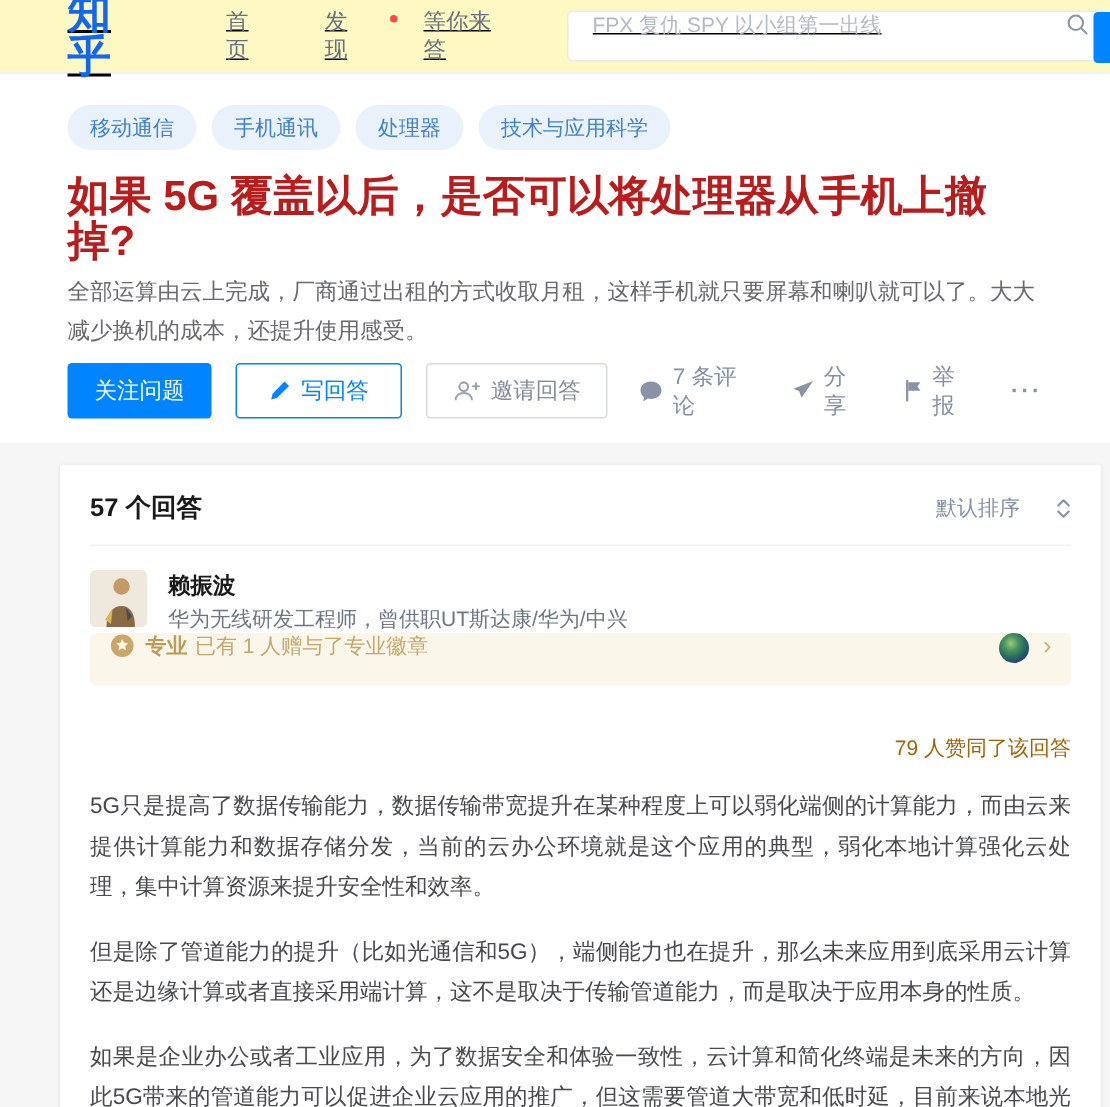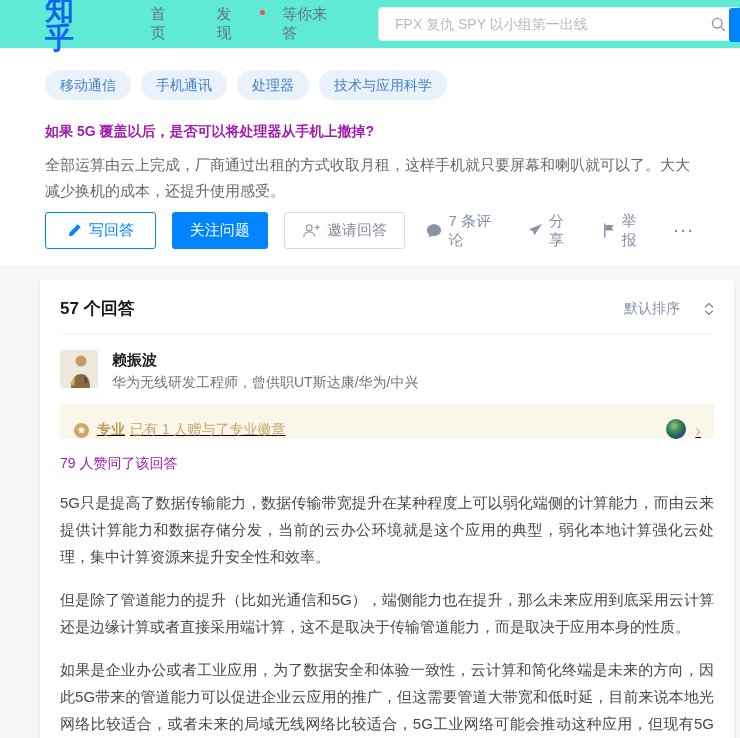--- a/index.html
+++ b/index.html
@@ -1,35 +1,35 @@
 <!DOCTYPE html>
 <html><head>
 <meta charset="utf-8">
 <style>
   * { margin:0; padding:0; box-sizing:border-box; }
   html,body { width:740px; height:738px; }
   body { font-family:"Liberation Sans","DejaVu Sans",sans-serif; background:#f6f6f6; overflow:hidden; }
   .page { position:relative; width:740px; height:738px; overflow:hidden; background:#f6f6f6; }
 
   
-  .nav { height:49px; background:#5eead4; border-bottom:1px solid #eef0f4; display:flex; align-items:center; padding-left:45px; position:relative; }
+  .nav { height:49px; background:#fef9c3; border-bottom:1px solid #eef0f4; display:flex; align-items:center; padding-left:45px; position:relative;text-decoration:underline; }
   .logo { font-size:29px; font-weight:700; color:#1266f1; margin-right:48px; line-height:1; cursor:pointer; }
   .nav-link { font-size:15px; color:#66707f; margin-right:36px; text-decoration:none; cursor:pointer; }
   .nav-dot { position:absolute; left:260px; top:10px; width:5px; height:5px; border-radius:50%; background:#ff4942; }
-  .searchbox { position:relative; width:364px; height:34px; border:1px solid #e9eaee; border-radius:4px; background:#fff; display:flex; align-items:center; }
+  .searchbox { position:relative; width:364px; height:34px; border:1px solid #e9eaee; border-radius:4px; background:#fff; display:flex; align-items:flex-start; }
   .searchbox input { flex:1; border:0; outline:0; background:transparent; padding:0 6px 0 16px; font-size:14px; color:#2e2e2e; font-family:inherit; }
   .searchbox input::placeholder { color:#b4bac5; }
   .search-icon { margin-right:13px; display:flex; flex:none; }
   .ask-btn { position:absolute; left:729px; top:8px; width:64px; height:34px; background:#0084ff; border:none; border-radius:3px; color:#fff; font-size:15px; font-family:inherit; cursor:pointer; }
 
   
   .question { background:#fff; padding:21px 45px 12px; }
   .topics { display:flex; gap:10px; }
   .topic { height:30px; line-height:30px; padding:0 15px; border-radius:15px; background:#e9f2fb; color:#4280cc; font-size:14px; cursor:pointer; white-space:nowrap; }
-  .q-title { margin-top:16px; font-size:14px; line-height:30px; font-weight:700; color:#a21caf; }
+  .q-title { margin-top:16px; font-size:28px; line-height:30px; font-weight:700; color:#b91c1c; }
   .q-detail { margin-top:6px; font-size:15px; line-height:26px; color:#67696d; }
   .actions { margin-top:4px; padding-top:0; display:flex; align-items:center; height:45px; }
   .btn { height:37px; border-radius:3px; font-size:15px; display:inline-flex; align-items:center; justify-content:center; cursor:pointer; font-family:inherit; }
   .btn-follow { width:97px; background:#0084ff; color:#fff; border:none; margin-right:16px; }
   .btn-write  { width:112px; background:#fff; border:1px solid #0084ff; color:#0084ff; gap:7px; margin-right:16px; }
   .btn-invite { width:123px; background:#fff; border:1px solid #d6d9de; color:#858d9a; gap:7px; margin-right:21px; }
   .action { display:inline-flex; align-items:center; gap:6px; color:#8590a6; font-size:15px; margin-right:23px; cursor:pointer; }
   .action.more { letter-spacing:2px; font-weight:700; margin-right:0; }
 
   
@@ -37,28 +37,28 @@
   .card-head { display:flex; justify-content:space-between; align-items:center; padding:17px 20px 13px; }
   .answers-count { font-size:17px; font-weight:700; color:#1a1a1a; }
   .sort { display:flex; align-items:center; gap:24px; color:#8590a6; font-size:14px; cursor:pointer; }
   .divider { height:1px; background:#f0f2f7; margin:0 20px; }
   .answer { padding:16px 20px 0; }
   .author-row { display:flex; }
   .avatar { width:38px; height:38px; border-radius:4px; overflow:hidden; flex:none; cursor:pointer; background:#efe8dc; }
   .author-meta { margin-left:14px; padding-top:1px; }
   .author-name { font-size:15px; font-weight:700; color:#1a1a1a; cursor:pointer; }
   .author-bio { margin-top:4px; font-size:14px; color:#6e7681; }
-  .badge-bar { margin-top:12px; height:35px; background:#fbf6ea; border-radius:4px; display:flex; align-items:flex-end; padding:0 13px; cursor:pointer;text-decoration:underline; }
+  .badge-bar { margin-top:0; height:35px; background:#fbf6ea; border-radius:4px; display:flex; align-items:flex-start; padding:0 13px; cursor:pointer; }
   .badge-title { font-size:14px; font-weight:700; color:#bd9c5b; margin:0 5px 0 7px; }
   .badge-text { font-size:14px; color:#c3a76c; }
   .badge-spacer { flex:1; }
   .earth { width:20px; height:20px; border-radius:50%; margin-right:9px; flex:none;
            background:radial-gradient(circle at 40% 35%, #9cc97f 0%, #47955c 28%, #2b6a60 52%, #1e4579 75%, #142e55 100%); }
   .badge-chevron { color:#cdb078; font-size:17px; line-height:1; }
-  .upvotes { margin-top:14px; font-size:14px; line-height:20px; color:#a21caf; }
+  .upvotes { margin-top:31px; font-size:14px; line-height:20px; color:#a16207;text-align:right; }
   .answer-body p { margin-top:16px; font-size:15px; line-height:27px; color:#47494d; text-align:justify; }
   .answer-body p + p { margin-top:16px; }
 </style>
 </head>
 <body>
 
 <div class="page">
 
   <header class="nav">
     <div class="logo">知乎</div>
@@ -82,30 +82,30 @@
     <div class="topics">
       <span class="topic">移动通信</span>
       <span class="topic">手机通讯</span>
       <span class="topic">处理器</span>
       <span class="topic">技术与应用科学</span>
     </div>
     <h1 class="q-title">如果 5G 覆盖以后，是否可以将处理器从手机上撤掉?</h1>
     <p class="q-detail">全部运算由云上完成，厂商通过出租的方式收取月租，这样手机就只要屏幕和喇叭就可以了。大大减少换机的成本，还提升使用感受。</p>
 
     <div class="actions">
+      <button class="btn btn-follow">关注问题</button>
+
       <button class="btn btn-write">
         <span style="display:flex;">
           <svg width="15" height="15" viewBox="0 0 16 16">
             <path d="M11.4 1.4l3.2 3.2L6 13.2l-4.1 1 1-4.1 8.5-8.7z" fill="#0084ff"></path>
           </svg>
         </span>
         <span>写回答</span>
       </button>
-
-      <button class="btn btn-follow">关注问题</button>
 
       <button class="btn btn-invite">
         <span style="display:flex;">
           <svg width="18" height="15" viewBox="0 0 20 16">
             <circle cx="8" cy="5" r="3.2" fill="none" stroke="#9aa2af" stroke-width="1.5"></circle>
             <path d="M2 15c0-3.4 2.7-5.4 6-5.4s6 2 6 5.4" fill="none" stroke="#9aa2af" stroke-width="1.5"></path>
             <path d="M14.8 4.6h4.4M17 2.4v4.4" stroke="#9aa2af" stroke-width="1.5" stroke-linecap="round"></path>
           </svg>
         </span>
         <span>邀请回答</span>

